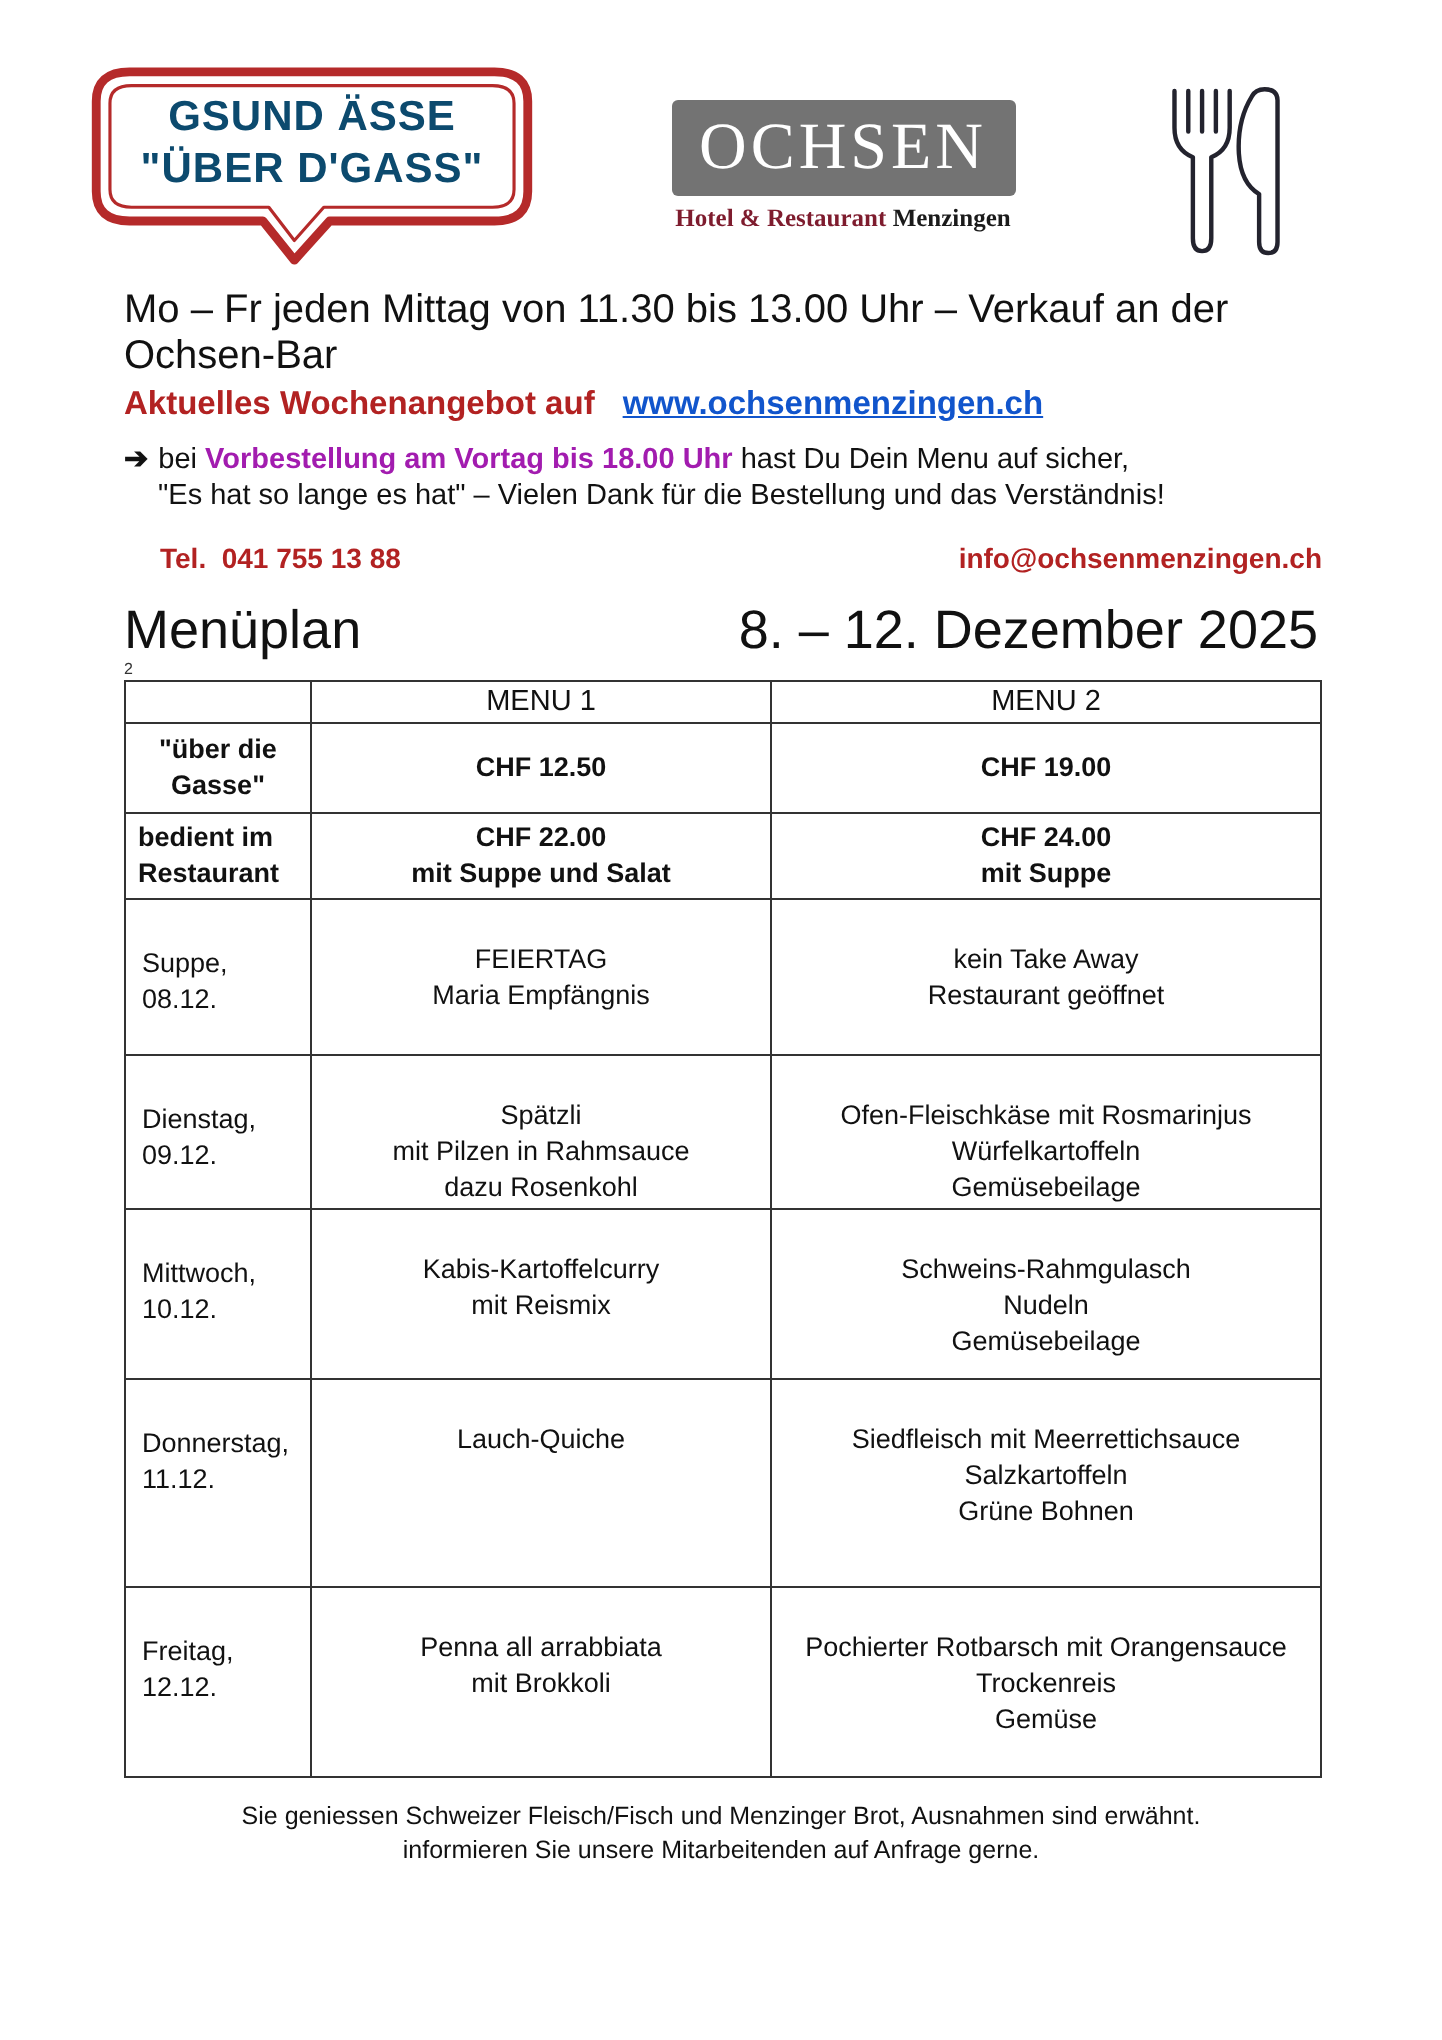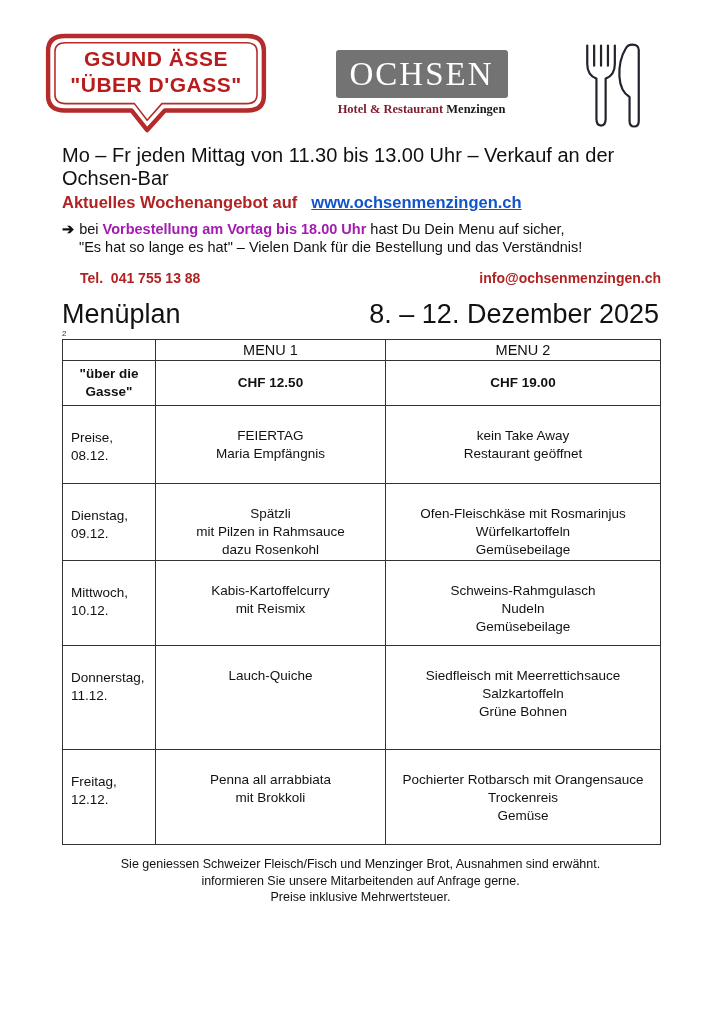--- a/index.html
+++ b/index.html
@@ -9,21 +9,21 @@
     position:relative; color:#111; overflow:hidden;
   }
   .ws-pre { white-space:pre-wrap; }
 
   
   .logo-row { display:flex; justify-content:space-between; align-items:flex-start;
               padding:33px 70px 0 44px; height:132px; }
   .bubble { position:relative; width:224px; height:102px; flex:0 0 auto; }
   .bubble svg { position:absolute; left:0; top:0; }
   .bubble-text { position:absolute; left:0; top:13px; width:100%; text-align:center;
-                 font-weight:bold; font-size:21px; line-height:26px; color:#b91c1c;
+                 font-weight:bold; font-size:21px; line-height:26px; color:#0c4a6e;
                  letter-spacing:0.5px; }
   .ochsen { margin-top:17px; text-align:center; flex:0 0 auto; }
   .ochsen-box { width:172px; height:48px; background:#737373; border-radius:3px;
                 color:#fff; font-family:"Liberation Serif", serif; font-size:33px;
                 letter-spacing:2px; display:flex; align-items:center; justify-content:center; }
   .ochsen-sub { margin-top:4px; font-family:"Liberation Serif", serif; font-size:12.5px;
                 font-weight:bold; }
   .ochsen-sub .red { color:#7e1c2e; }
   .ochsen-sub .blk { color:#1a1a1a; }
   .cutlery { margin-top:7px; flex:0 0 auto; }
@@ -150,24 +150,38 @@
             <div class="ws-pre">Gasse"</div>
           </td>
     <td class="menu-cell m1">
             <div class="ws-pre">CHF 12.50</div>
           </td>
     <td class="menu-cell m2">
             <div class="ws-pre">CHF 19.00</div>
           </td>
   </tr>
 
+  <tr class="price-row r-price1">
+    <td class="label-cell">
+            <div class="ws-pre">bedient im</div>
+            <div class="ws-pre">Restaurant</div>
+          </td>
+    <td class="menu-cell m1">
+            <div class="ws-pre">CHF 22.00</div>
+            <div class="ws-pre">mit Suppe und Salat</div>
+          </td>
+    <td class="menu-cell m2">
+            <div class="ws-pre">CHF 24.00</div>
+            <div class="ws-pre">mit Suppe</div>
+          </td>
+  </tr>
 
   <tr class="day-row r-day-0">
     <td class="label-cell">
-            <div class="ws-pre">Preise,</div>
+            <div class="ws-pre">Suppe,</div>
             <div class="ws-pre">08.12.</div>
           </td>
     <td class="menu-cell m1">
             <div class="ws-pre">FEIERTAG</div>
             <div class="ws-pre">Maria Empfängnis</div>
           </td>
     <td class="menu-cell m2">
             <div class="ws-pre">kein Take Away</div>
             <div class="ws-pre">Restaurant geöffnet</div>
           </td>
@@ -235,16 +249,15 @@
             <div class="ws-pre">Trockenreis</div>
             <div class="ws-pre">Gemüse</div>
           </td>
   </tr>
 </tbody>
   </table>
 
   <div class="notes">
     <div>Sie geniessen Schweizer Fleisch/Fisch und Menzinger Brot, Ausnahmen sind erwähnt.</div>
     <div>informieren Sie unsere Mitarbeitenden auf Anfrage gerne.</div>
-    <div>Preise inklusive Mehrwertsteuer.</div>
   </div>
 
 </div>
 
 </body></html>

